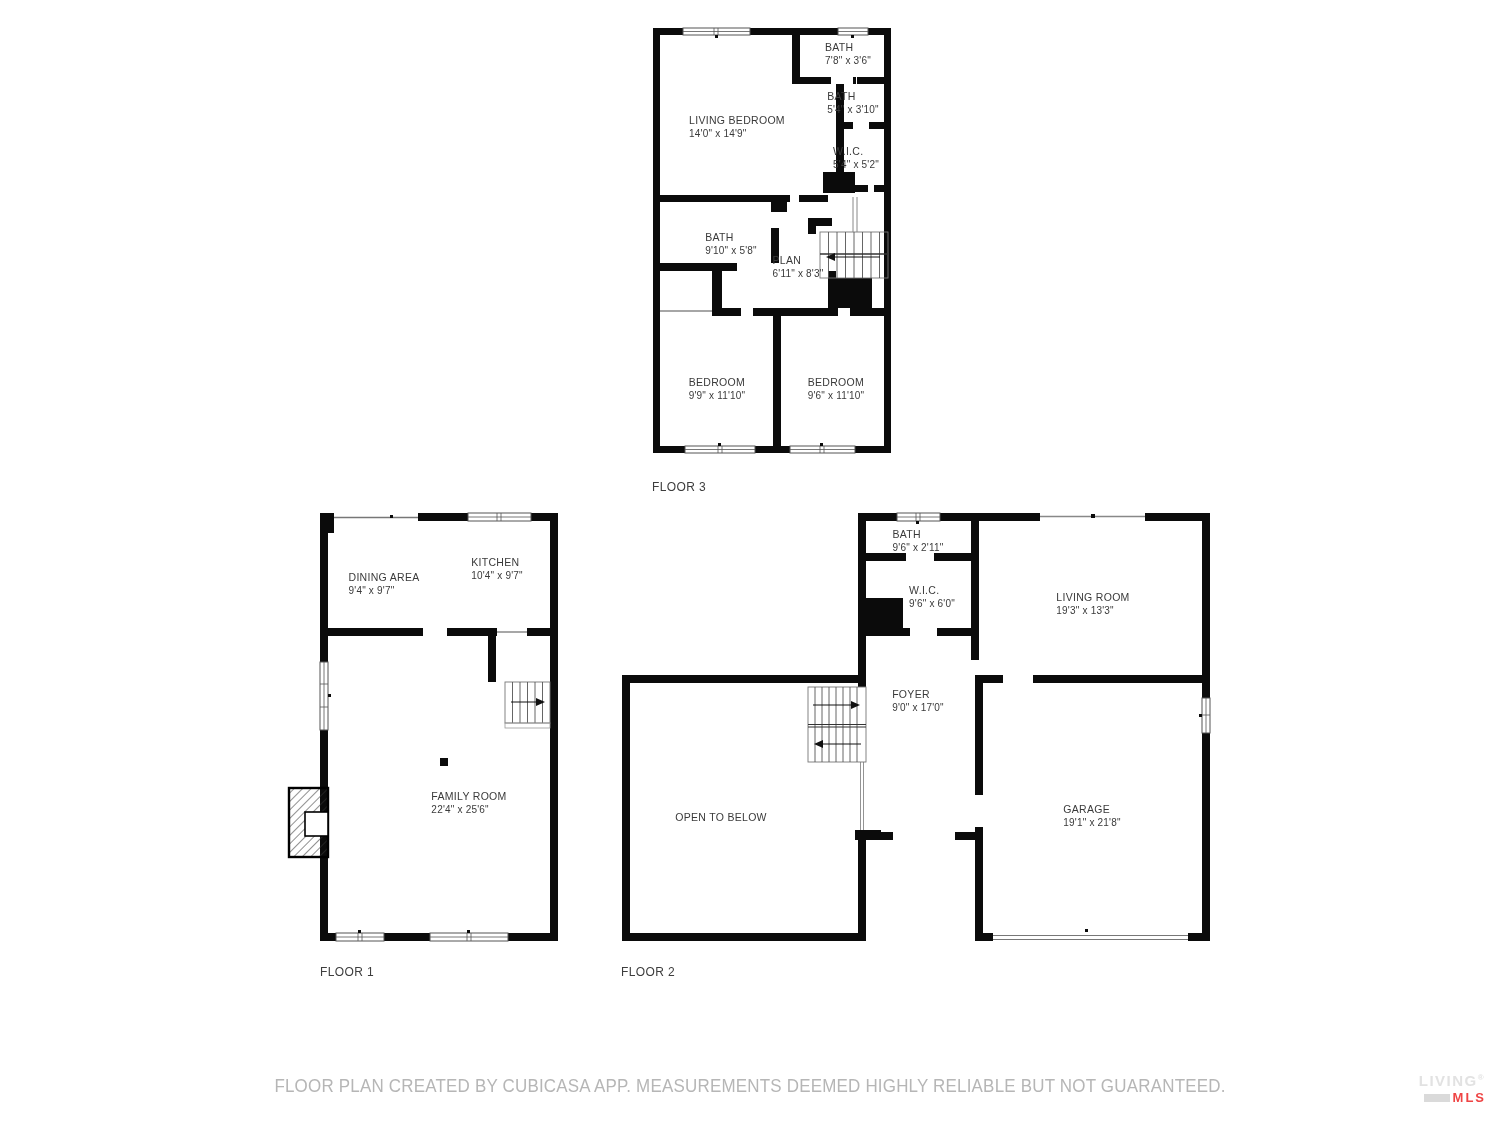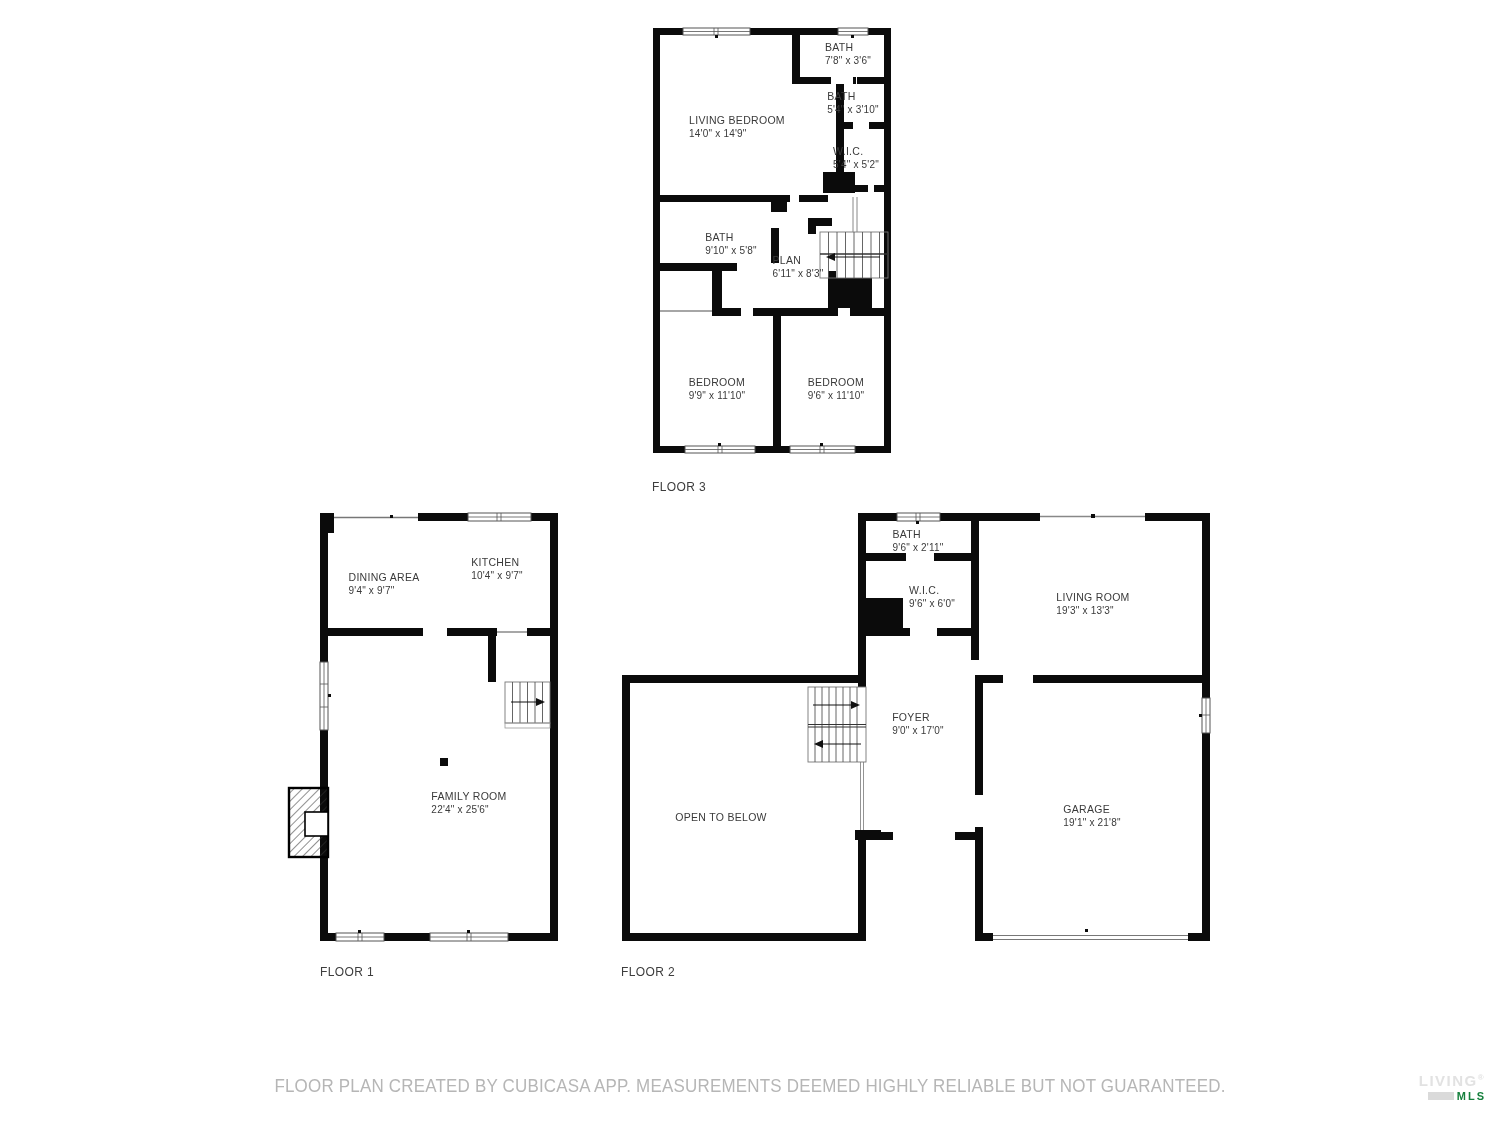--- a/index.html
+++ b/index.html
@@ -12,21 +12,21 @@
               font-size:10.5px;line-height:13px;white-space:nowrap;letter-spacing:.3px;}
   .room-dims{font-size:10px;letter-spacing:.2px;}
   .floor-label{position:absolute;font-size:12px;color:#3d3d3d;letter-spacing:.4px;}
   .disclaimer{position:absolute;left:750px;top:1076px;transform:translateX(-50%) scaleX(.97);
               font-size:17.5px;color:#b6b6b6;letter-spacing:.2px;white-space:nowrap;}
   .mls-logo{position:absolute;left:1412px;top:1072px;width:80px;color:#e2e2e2;font-weight:bold;}
   .logo-top{font-size:15px;letter-spacing:1.5px;text-align:center;}
   .reg{font-size:8px;vertical-align:super;}
   .logo-bottom{display:flex;align-items:center;justify-content:flex-end;margin-top:1px;padding-right:6px;}
   .logo-bar{display:inline-block;width:26px;height:8px;background:#dadada;margin-right:3px;}
-  .logo-mls{font-size:11px;letter-spacing:2px;color:#15803d;}
+  .logo-mls{font-size:13px;letter-spacing:2px;color:#ef4444;}
 </style>
 </head>
 <body>
 
 <div class="canvas">
 
   <svg class="floor-svg" style="left:650px;top:22px" width="250" height="440" viewBox="0 0 250 440">
     <defs>
       <pattern id="hatch" patternUnits="userSpaceOnUse" width="6" height="6" patternTransform="rotate(45)">
         <line x1="0" y1="0" x2="0" y2="6" stroke="#333" stroke-width="1.1"></line>
@@ -325,21 +325,21 @@
     <div class="room-dims">9'6" x 2'11"</div>
   </div>
   <div class="room-label" style="left:932px;top:584px">
     <div class="room-name">W.I.C.</div>
     <div class="room-dims">9'6" x 6'0"</div>
   </div>
   <div class="room-label" style="left:1093px;top:591px">
     <div class="room-name">LIVING ROOM</div>
     <div class="room-dims">19'3" x 13'3"</div>
   </div>
-  <div class="room-label" style="left:918px;top:711px">
+  <div class="room-label" style="left:918px;top:688px">
     <div class="room-name">FOYER</div>
     <div class="room-dims">9'0" x 17'0"</div>
   </div>
   <div class="room-label" style="left:721px;top:811px">
     <div class="room-name">OPEN TO BELOW</div>
   </div>
   <div class="room-label" style="left:1092px;top:803px">
     <div class="room-name">GARAGE</div>
     <div class="room-dims">19'1" x 21'8"</div>
   </div>

